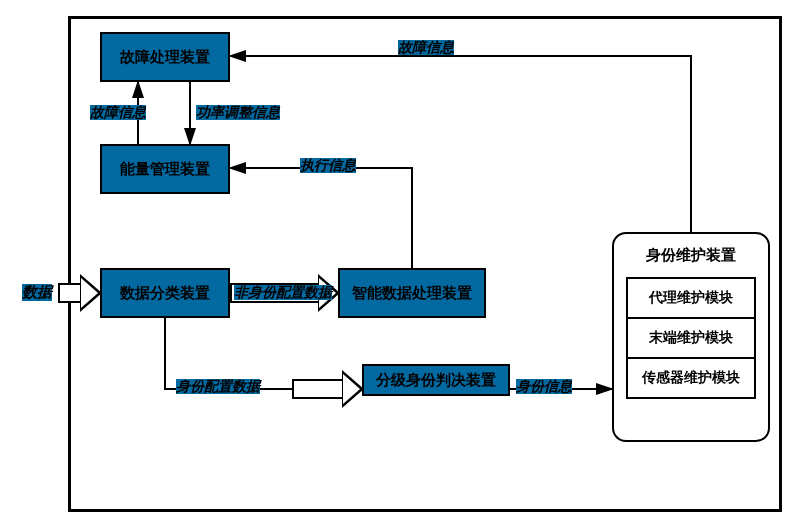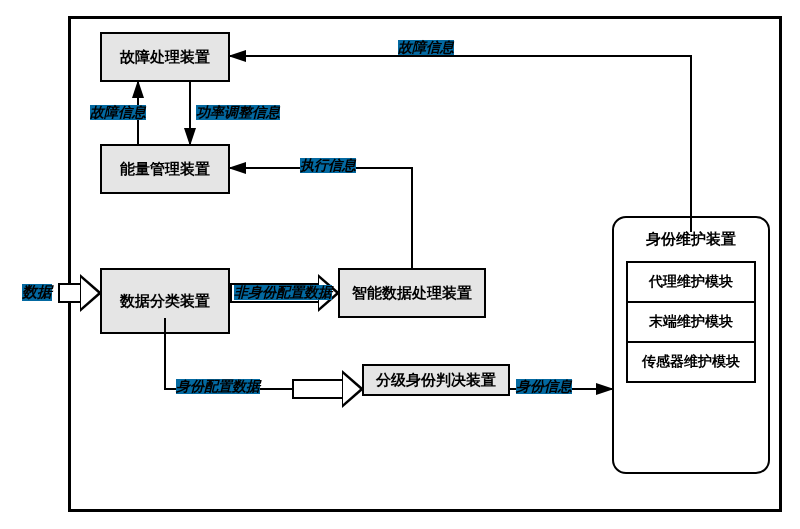--- a/index.html
+++ b/index.html
@@ -1,43 +1,43 @@
 <!DOCTYPE html>
 <html><head>
 <meta charset="utf-8">
 <style>
   html,body{margin:0;padding:0;background:#fff;font-family:"SimSun","Microsoft YaHei",sans-serif;}
   .stage{position:relative;width:800px;height:529px;}
   svg{position:absolute;top:0;left:0;}
-  .box{position:absolute;border:2px solid #000;background:#e5e5e5;display:flex;align-items:center;justify-content:center;text-align:center;font-size:15px;font-weight:bold;box-sizing:border-box;}
+  .box{position:absolute;border:2px solid #000;background:#0369a1;display:flex;align-items:center;justify-content:center;text-align:center;font-size:15px;font-weight:bold;box-sizing:border-box;}
   .label{position:absolute;font-size:14px;font-weight:bold;background:#0369a1;white-space:nowrap;line-height:1.1;font-style:italic;}
   .outer{position:absolute;border:3px solid #000;box-sizing:border-box;}
   .bigarrow{position:absolute;height:34px;}
   .bigarrow .shaft{position:absolute;top:7px;left:0;right:20px;bottom:7px;border:2px solid #000;border-right:none;background:#fff;}
   .bigarrow .head{position:absolute;right:-2px;top:-2px;width:0;height:0;border-top:19px solid transparent;border-bottom:19px solid transparent;border-left:22px solid #000;}
   .bigarrow .head:after{content:"";position:absolute;right:4px;top:-15px;border-top:15px solid transparent;border-bottom:15px solid transparent;border-left:17px solid #fff;}
   .idcontainer{position:absolute;border:2px solid #000;border-radius:14px;box-sizing:border-box;padding:8px 12px 12px 12px;}
   .idtitle{font-size:15px;font-weight:bold;text-align:center;margin:4px 0 12px 0;}
   .idstack{border:0;}
   .idcell{border:2px solid #000;font-size:14px;font-weight:bold;text-align:center;padding:10px 6px;}
   .idcell + .idcell{border-top:none;}
 </style>
 </head>
 <body>
 <div class="stage">
 
 <div class="outer" style="left:68px;top:16px;width:714px;height:496px;"></div>
 
 <div class="box" style="left:100px;top:32px;width:130px;height:50px;">故障处理装置</div>
 <div class="box" style="left:100px;top:144px;width:130px;height:50px;">能量管理装置</div>
-<div class="box" style="left:100px;top:268px;width:130px;height:66px;">数据分类装置</div>
+<div class="box" style="left:100px;top:268px;width:130px;height:50px;">数据分类装置</div>
 <div class="box" style="left:338px;top:268px;width:148px;height:50px;">智能数据处理装置</div>
 <div class="box" style="left:362px;top:364px;width:148px;height:32px;">分级身份判决装置</div>
 
-<div class="idcontainer" style="left:612px;top:216px;width:158px;height:258px;">
+<div class="idcontainer" style="left:612px;top:232px;width:158px;height:210px;">
   <div class="idtitle">身份维护装置</div>
   <div class="idstack">
     <div class="idcell">代理维护模块</div>
     <div class="idcell">末端维护模块</div>
     <div class="idcell">传感器维护模块</div>
   </div>
 </div>
 
 <div class="label" style="left:22px;top:284px;font-size:15px;text-align:right;">数据</div>
 

